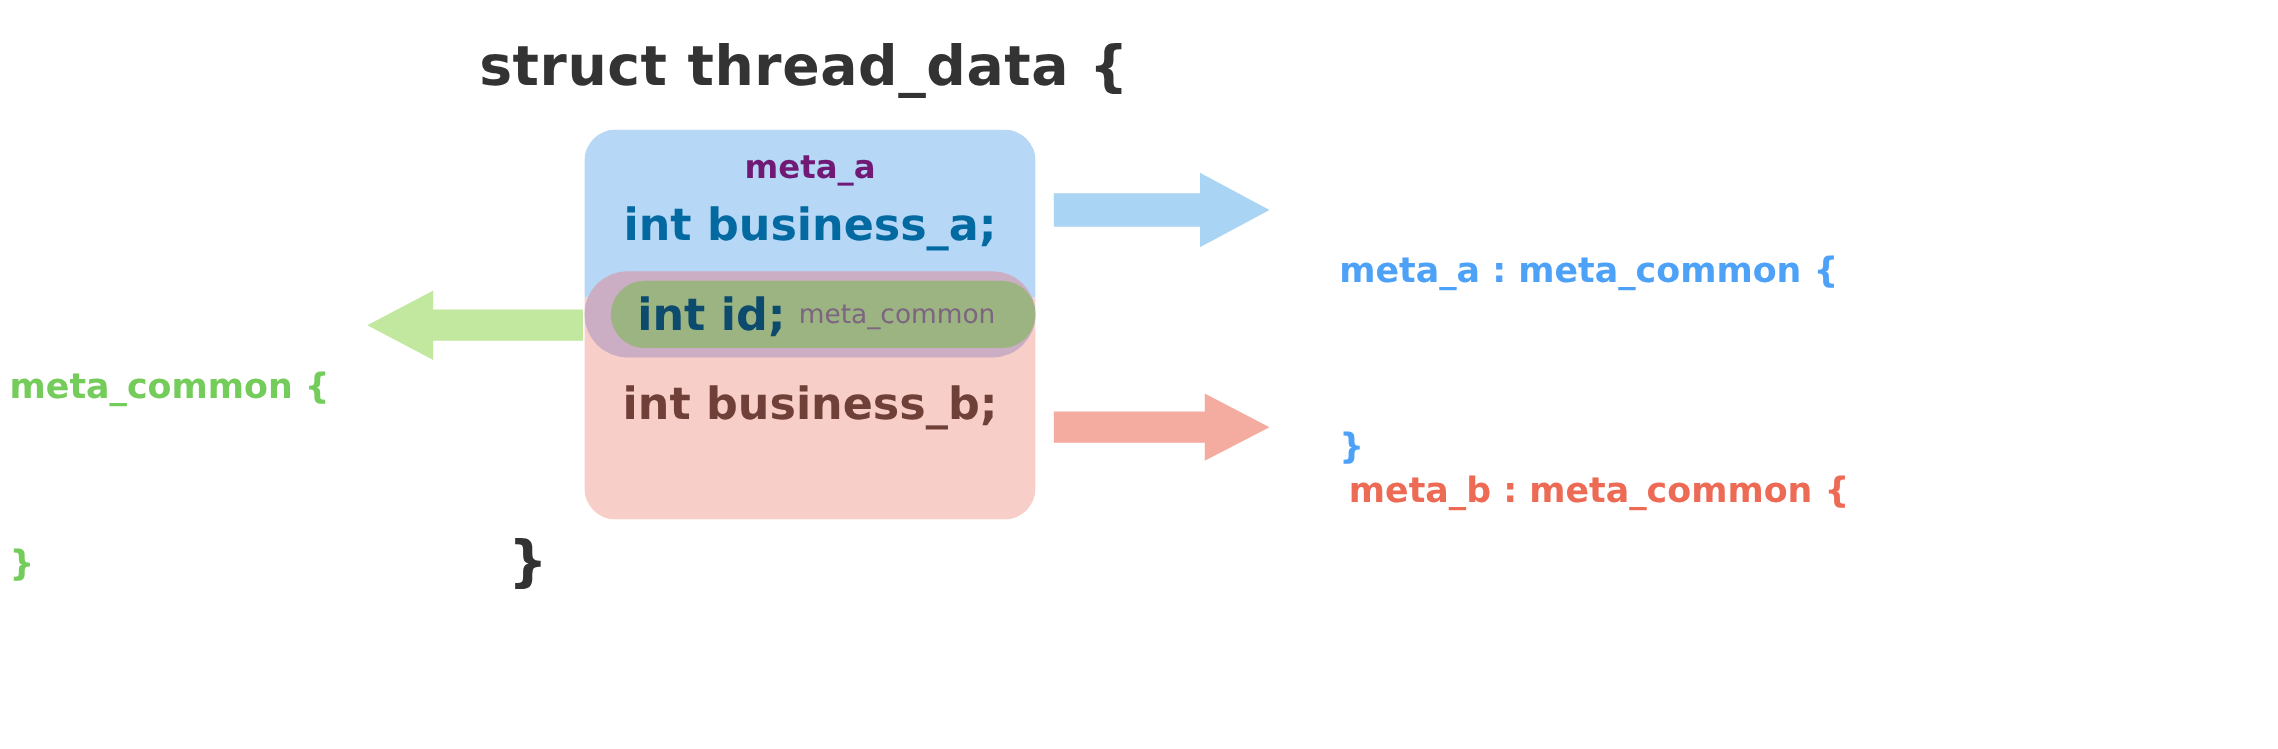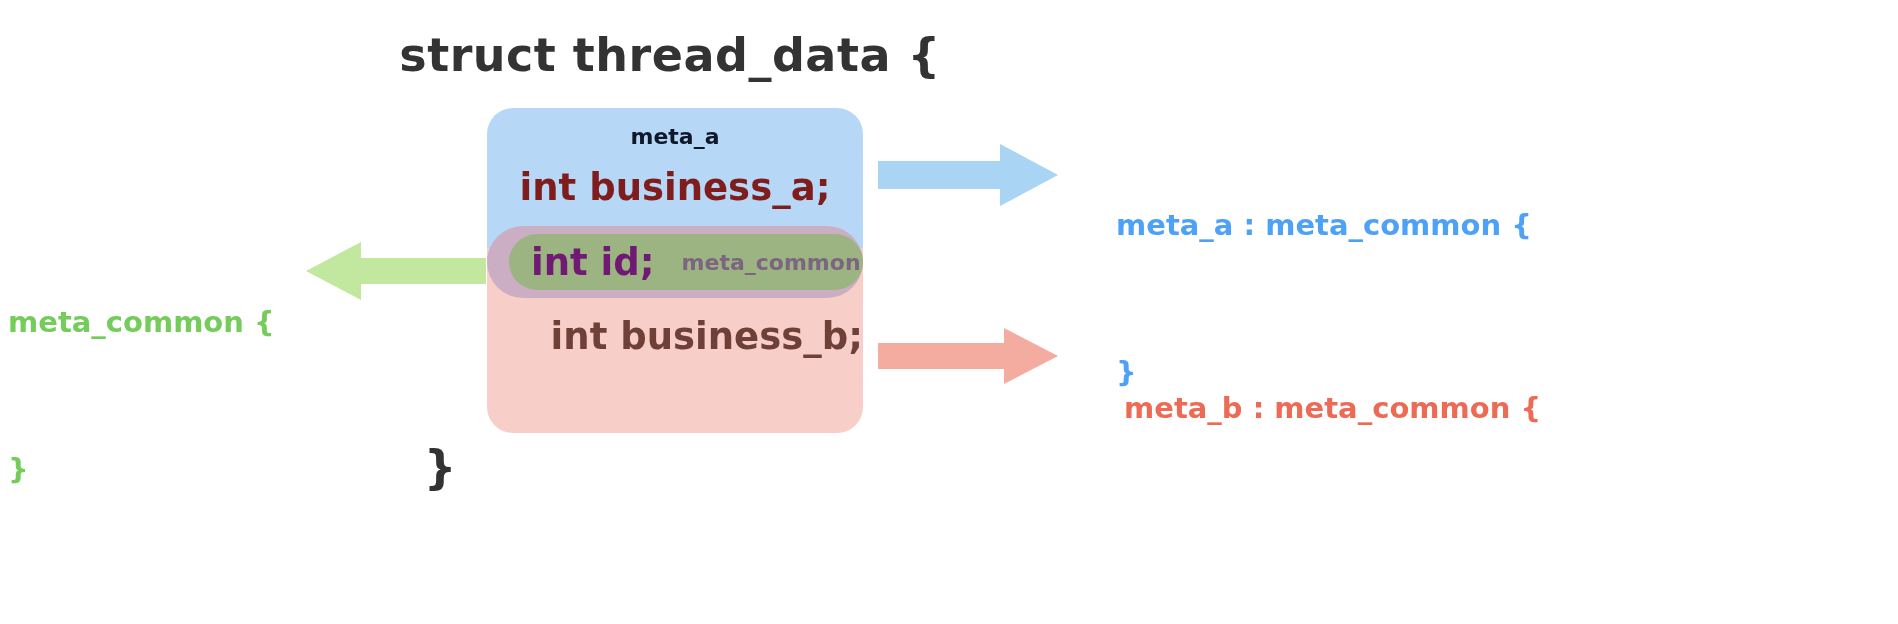--- a/index.html
+++ b/index.html
@@ -70,44 +70,43 @@
     top: 140px;
     height: 185px;
     background: #f8cfc8;
   }
 
   .meta-tag {
     position: absolute;
     width: 100%;
     text-align: center;
     font-family: "DejaVu Sans", sans-serif;
-    font-size: 22px;
-    font-weight: 700;
-    color: #0f172a;
+    font-size: 27px;
+    font-weight: 700;
+    color: #701a75;
   }
   .meta-a { top: 16px; }
   .meta-b { top: 283px; }
 
   .field {
     position: absolute;
     width: 100%;
     text-align: center;
     font-family: "DejaVu Sans", sans-serif;
     font-size: 37px;
     font-weight: 700;
     white-space: nowrap;
   }
   .field-a {
     top: 58px;
-    color: #7f1d1d;
+    color: #0369a1;
   }
   .field-b {
     top: 207px;
     color: #6e4038;
-    text-align: right;
   }
 
   
   #id-outer {
     position: absolute;
     left: 0px;
     top: 118px;
     width: 376px;
     height: 72px;
     background: #cbaec4;
@@ -123,29 +122,29 @@
     border-radius: 28px;
     display: flex;
     align-items: center;
     padding-left: 22px;
     box-sizing: border-box;
   }
   .id-text {
     font-family: "DejaVu Sans", sans-serif;
     font-size: 37px;
     font-weight: 700;
-    color: #701a75;
+    color: #0c4a6e;
     white-space: nowrap;
   }
   .id-meta {
     font-family: "DejaVu Sans", sans-serif;
     font-size: 22px;
-    font-weight: 700;
+    font-weight: 400;
     color: #7d6480;
-    margin-left: 27px;
+    margin-left: 11px;
     white-space: nowrap;
   }
 
   
   .arrow { position: absolute; }
   #arrow-left  { left: 306px; top: 238px; }
   #arrow-a     { left: 878px; top: 140px; }
   #arrow-b     { left: 878px; top: 325px; }
 
   

